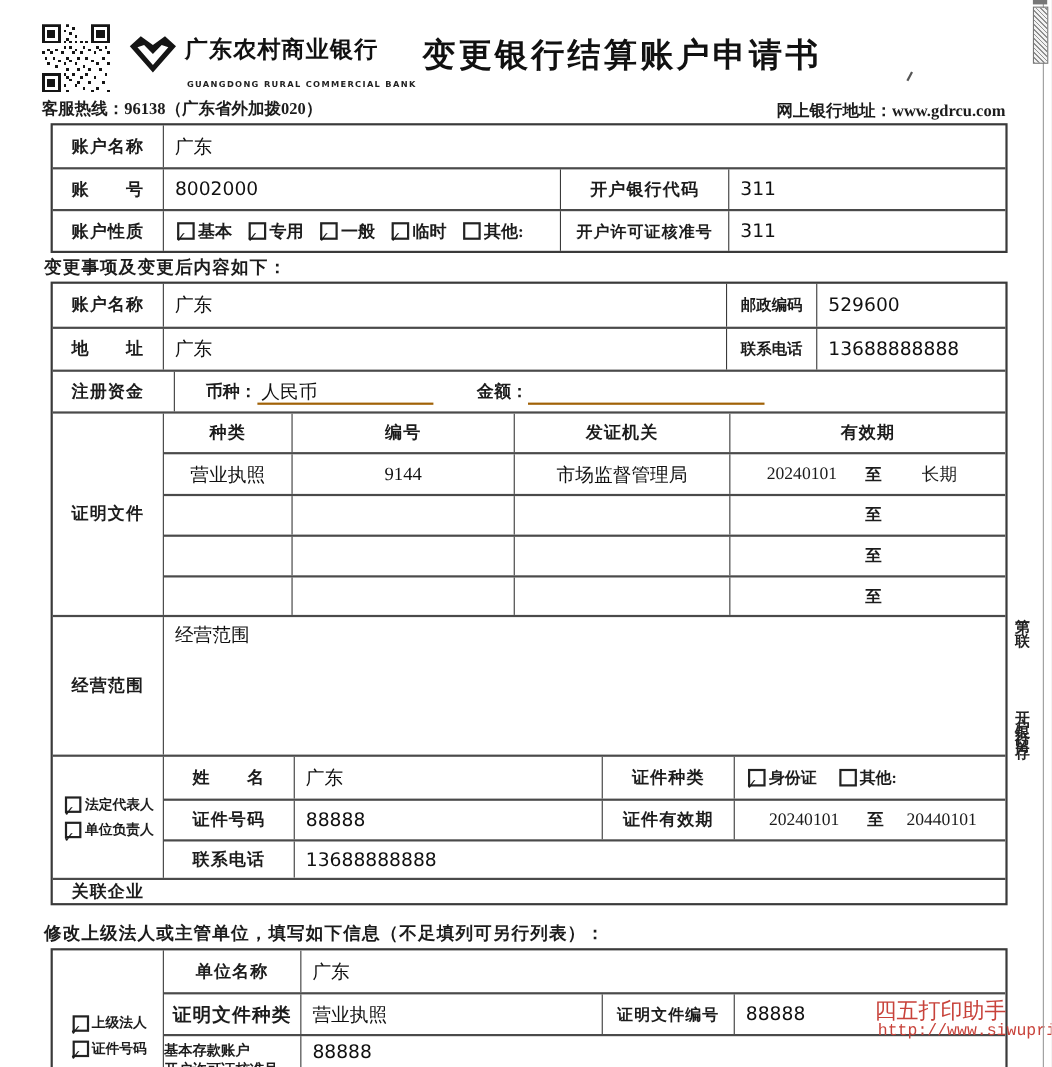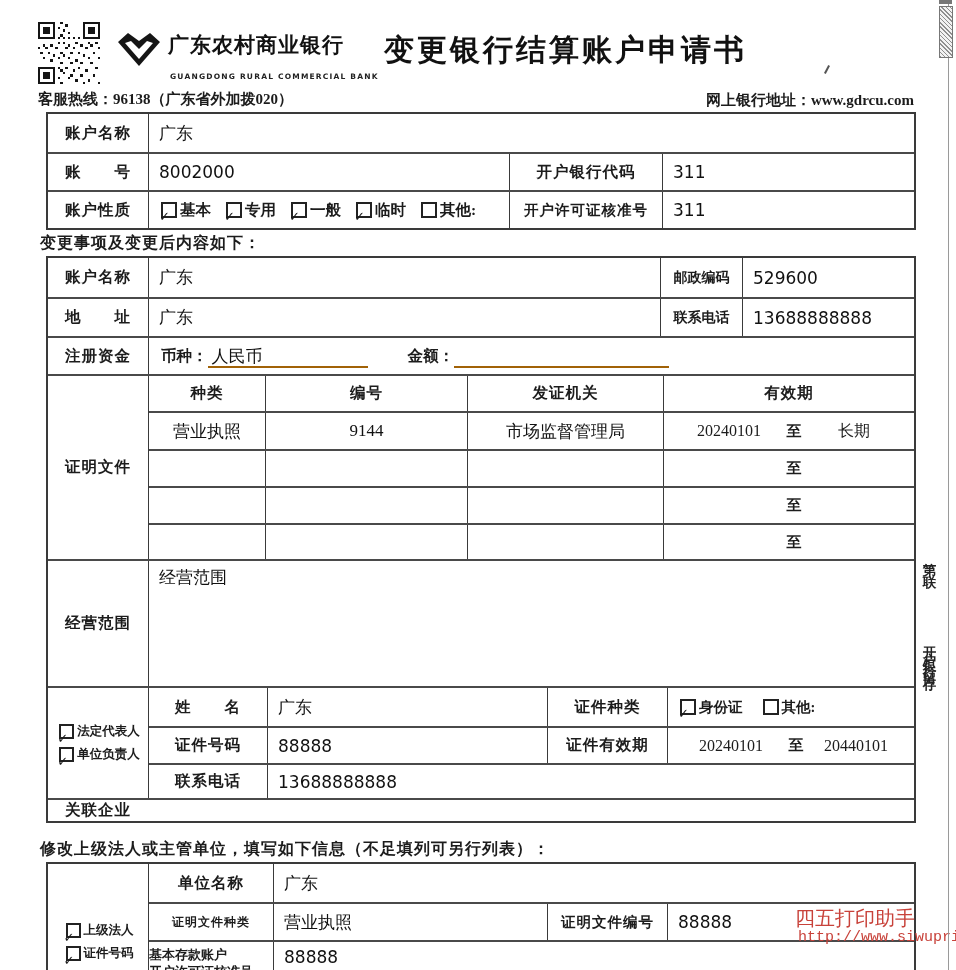--- a/index.html
+++ b/index.html
@@ -152,23 +152,23 @@
       <div class="td val" style="flex:1;">529600</div>
     </div>
 
     <div class="tr" style="height:39px;">
       <div class="td lab" style="width:100px;">地　　址</div>
       <div class="td val" style="width:512px;">广东</div>
       <div class="td lab" style="width:82px;font-size:14px;letter-spacing:0;">联系电话</div>
       <div class="td val" style="flex:1;">13688888888</div>
     </div>
 
-    <div class="tr" style="height:38px;">
+    <div class="tr" style="height:38px;gap:10px;">
       <div class="td lab" style="width:100px;">注册资金</div>
-      <div class="td" style="flex:1;padding-left:12px;">
+      <div class="td" style="flex:1;padding-left:28px;">
         <span style="font-weight:bold;font-size:15.5px;">币种：</span>
         <span class="blank" style="width:160px;">
           <span class="val" style="padding-left:4px;">人民币</span></span>
         <span style="font-weight:bold;font-size:15.5px;margin-left:40px;">金额：</span>
         <span class="blank" style="width:215px;">
           <span class="val"></span></span>
       </div>
     </div>
 
     <div class="tr" style="height:185px;">
@@ -300,21 +300,21 @@
           <span class="cb ticked"></span>
           <span>证件号码</span>
           </span>
       </div>
       <div class="td sub" style="flex:1;">
         <div class="tr" style="height:38px;">
           <div class="td lab" style="width:124px;">单位名称</div>
           <div class="td val" style="flex:1;">广东</div>
         </div>
         <div class="tr" style="height:38px;">
-          <div class="td lab" style="width:124px;font-size:12px;font-family:Liberation Serif, serif;">证明文件种类</div>
+          <div class="td lab" style="width:124px;font-size:17px;font-family:Liberation Serif, serif;">证明文件种类</div>
           <div class="td val" style="width:274px;">营业执照</div>
           <div class="td lab" style="width:120px;font-size:14.5px;text-align:right;">证明文件编号</div>
           <div class="td val" style="flex:1;">88888</div>
         </div>
         <div class="tr" style="flex:1;">
           <div class="td twoline vtop" style="width:124px;">
             <span>基本存款账户</span>
             <span>开户许可证核准号</span>
           </div>
           <div class="td val vtop" style="flex:1;">88888</div>

